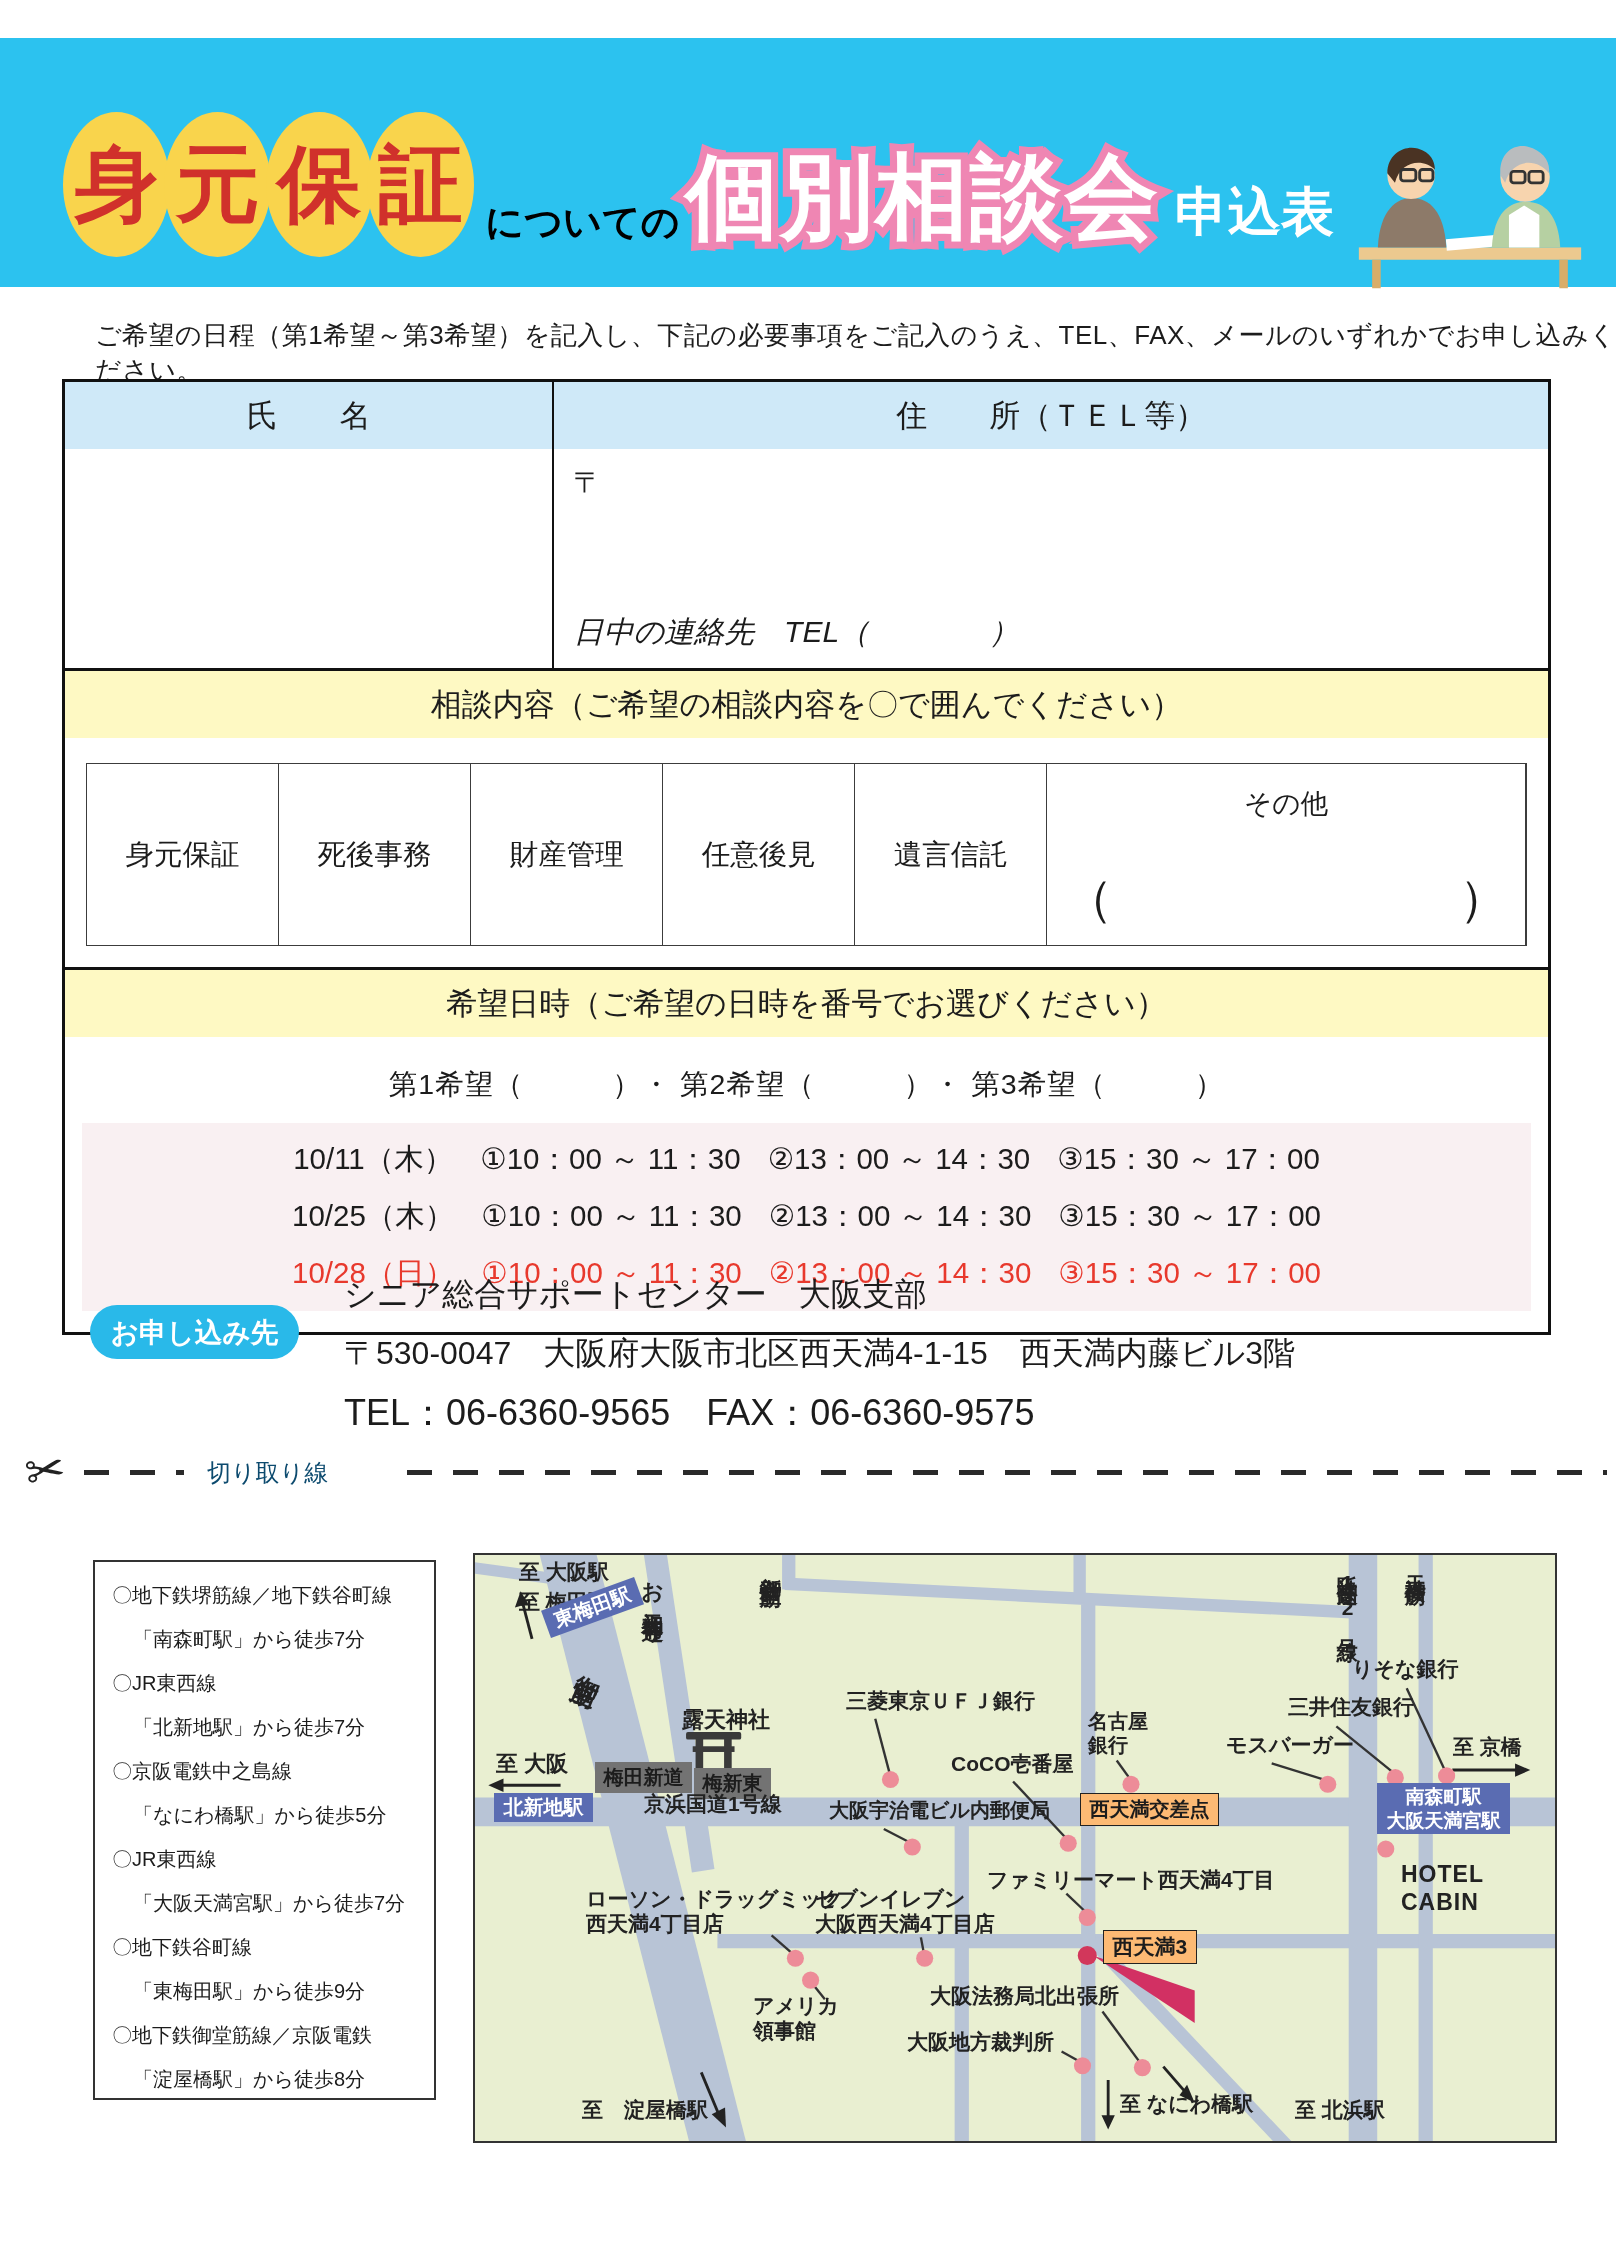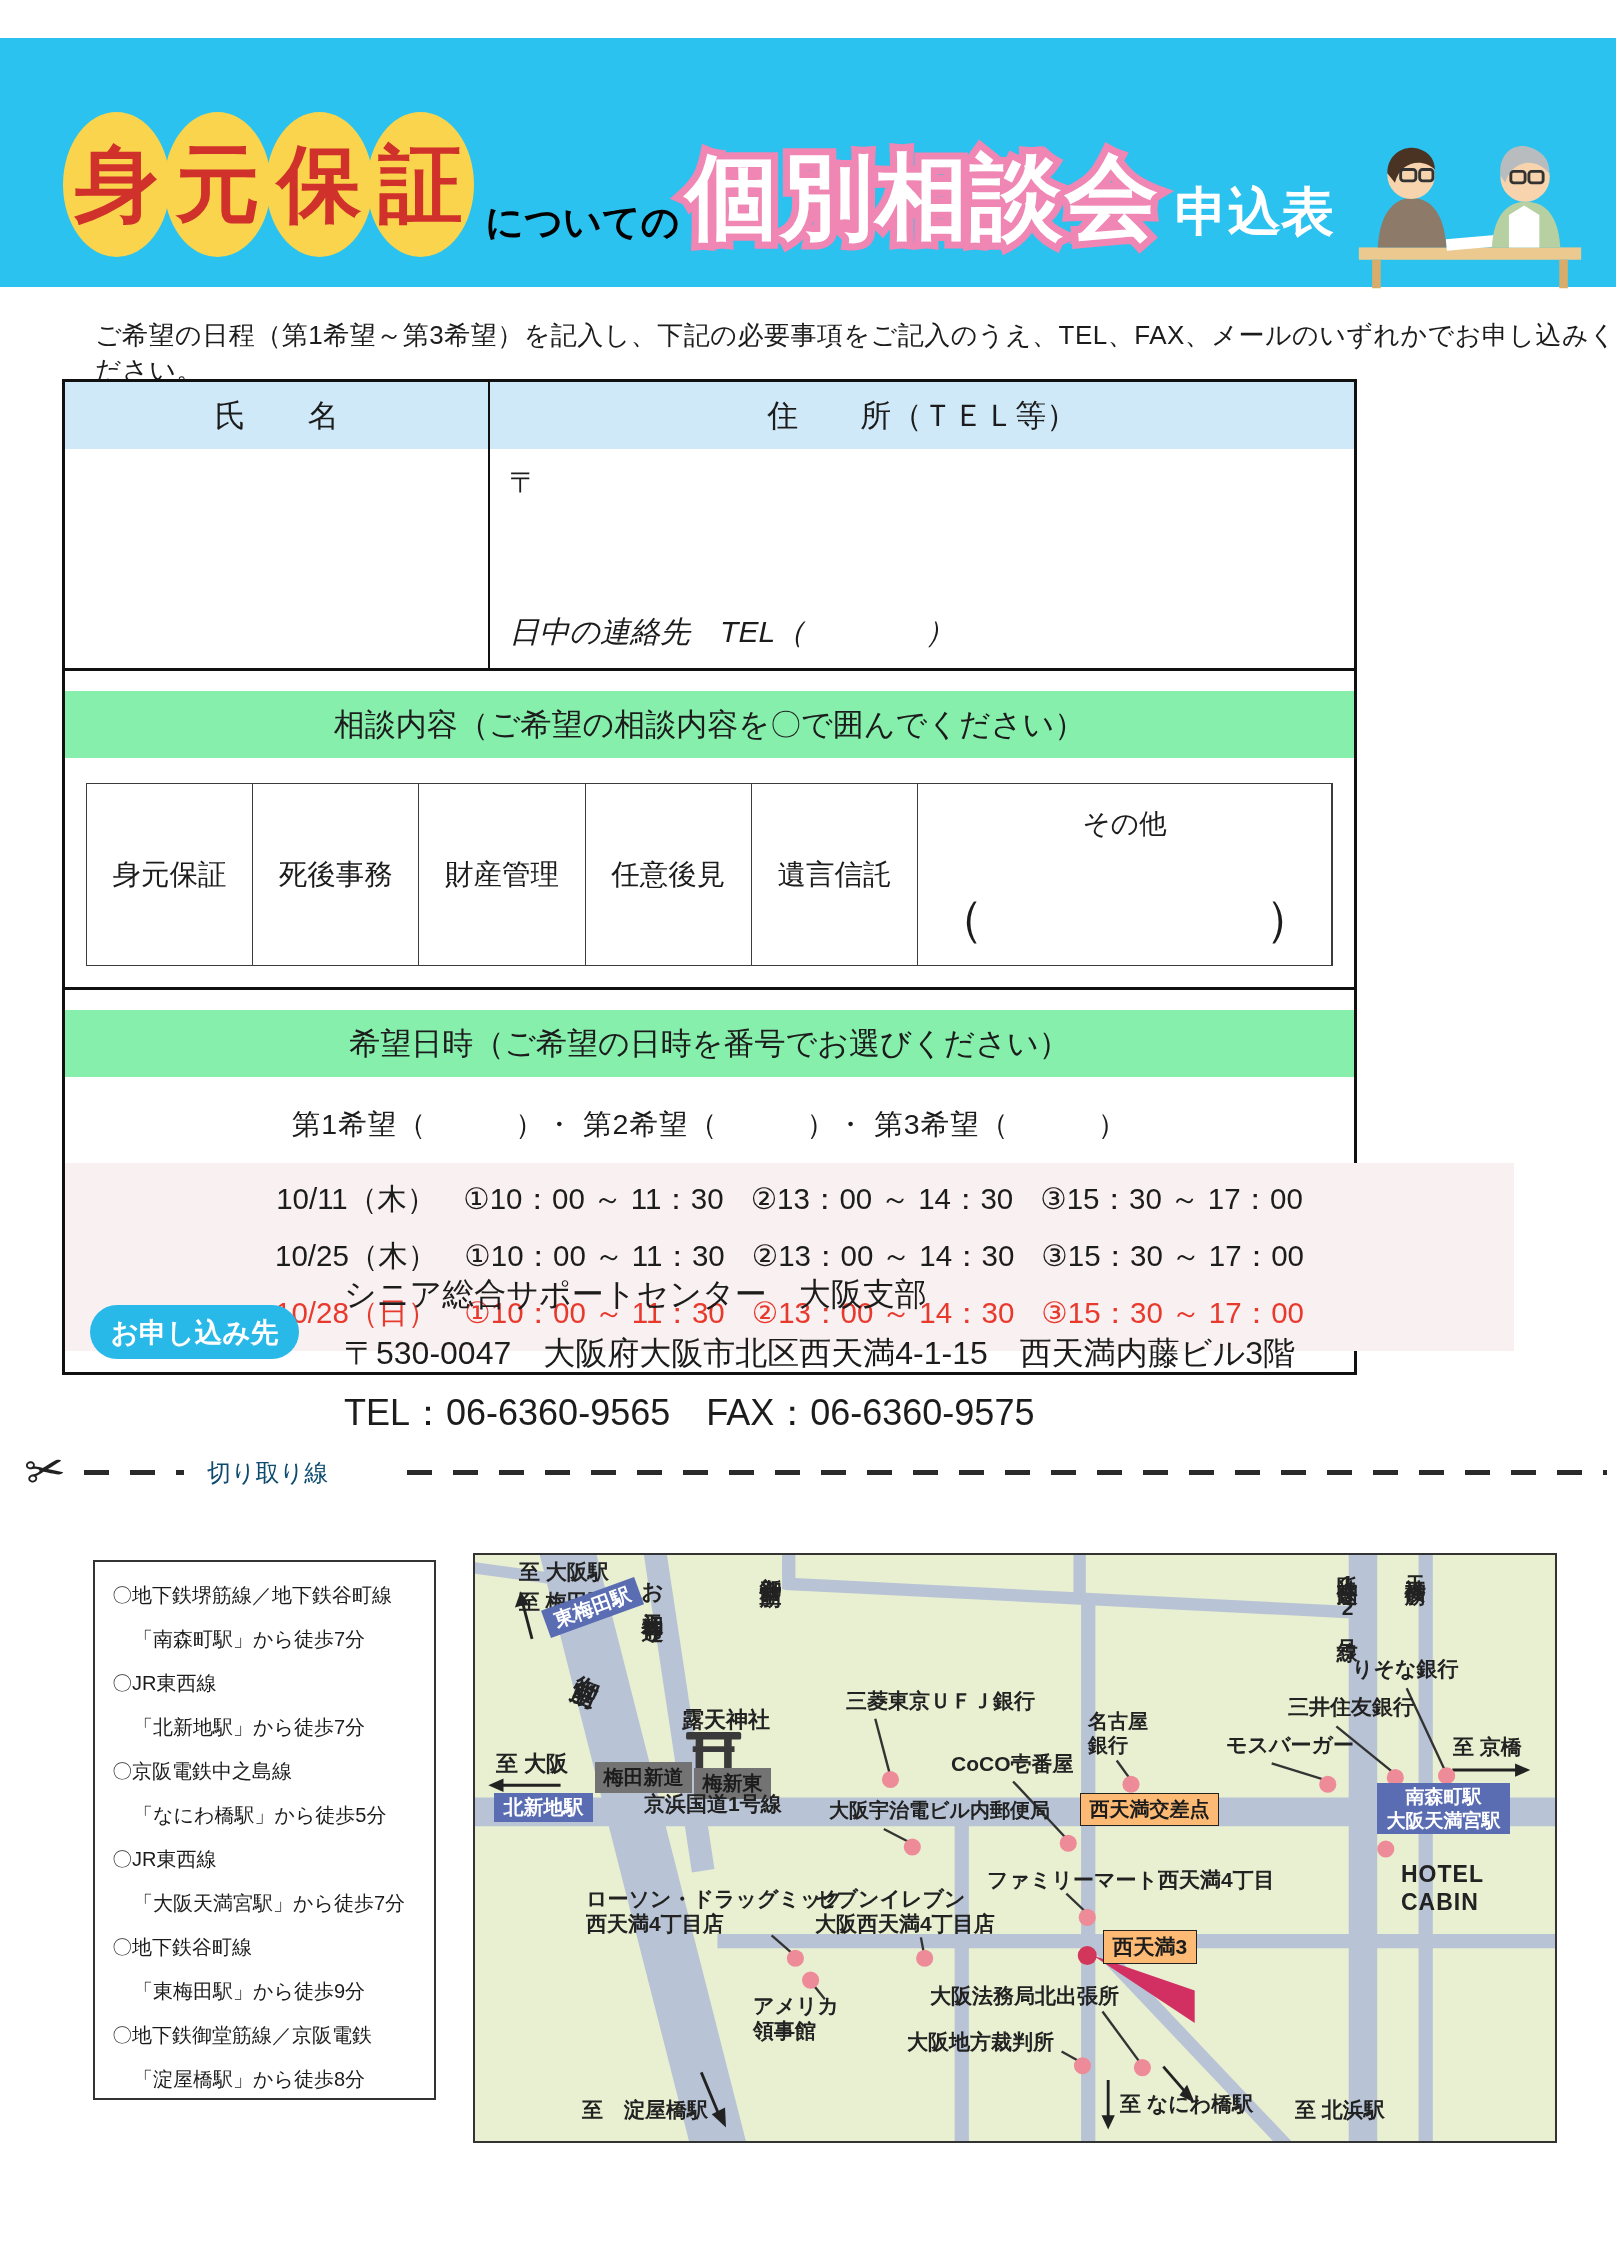--- a/index.html
+++ b/index.html
@@ -15,22 +15,22 @@
   .particle{color:#000000;font-size:38px;font-weight:bold;margin:0 5.7px 9.5px 17px;white-space:nowrap;}
   .hl-wrap{position:relative;display:inline-block;margin-bottom:-3.8px;}
   .hl{font-size:93px;font-weight:bold;letter-spacing:1.9px;white-space:nowrap;}
   .hl-stroke{position:absolute;left:0;top:0;-webkit-text-stroke:14.3px #ef86b3;color:#ef86b3;}
   .hl-fill{position:relative;color:#ffffff;}
   .suffix{color:#fff;font-size:53px;font-weight:bold;margin:0 0 7.6px 15px;white-space:nowrap;}
   .illust{position:absolute;left:1351px;top:65px;}
   
   .instruction{position:absolute;left:95px;top:318px;font-size:26px;letter-spacing:0.5px;}
   
-  .form-table{position:absolute;left:62px;top:379px;width:1295px;border:3.8px solid #111;background:#fff;box-sizing:border-box;}
-  .row-head{background:#86efac;display:flex;align-items:center;justify-content:center;font-size:31px;margin-top:20px;}
+  .form-table{position:absolute;left:62px;top:379px;width:1489px;border:3.8px solid #111;background:#fff;box-sizing:border-box;}
+  .row-head{background:#fef9c3;display:flex;align-items:center;justify-content:center;font-size:31px;}
   .r1{height:67px;display:flex;}
   .r1 .c-name{width:33%;border-right:2.9px solid #111;box-sizing:border-box;display:flex;align-items:center;justify-content:center;font-size:31px;background:#cfe9f8;}
   .r1 .c-addr{flex:1;display:flex;align-items:center;justify-content:center;font-size:31px;background:#cfe9f8;}
   .r2{height:219px;display:flex;border-bottom:3.8px solid #111;}
   .r2 .c-name{width:33%;border-right:2.9px solid #111;box-sizing:border-box;}
   .r2 .c-addr{flex:1;position:relative;font-size:28.5px;padding:15px 19px;box-sizing:border-box;}
   .tel-line{position:absolute;left:19px;bottom:15px;font-size:30px;font-style:italic;}
   .r3{height:67px;}
   .r4{height:183px;padding:25px 21px 21px;border-bottom:3.8px solid #111;box-sizing:content-box;}
   .inner-table{height:183px;display:flex;border:1.9px solid #3c3c3c;box-sizing:border-box;}

